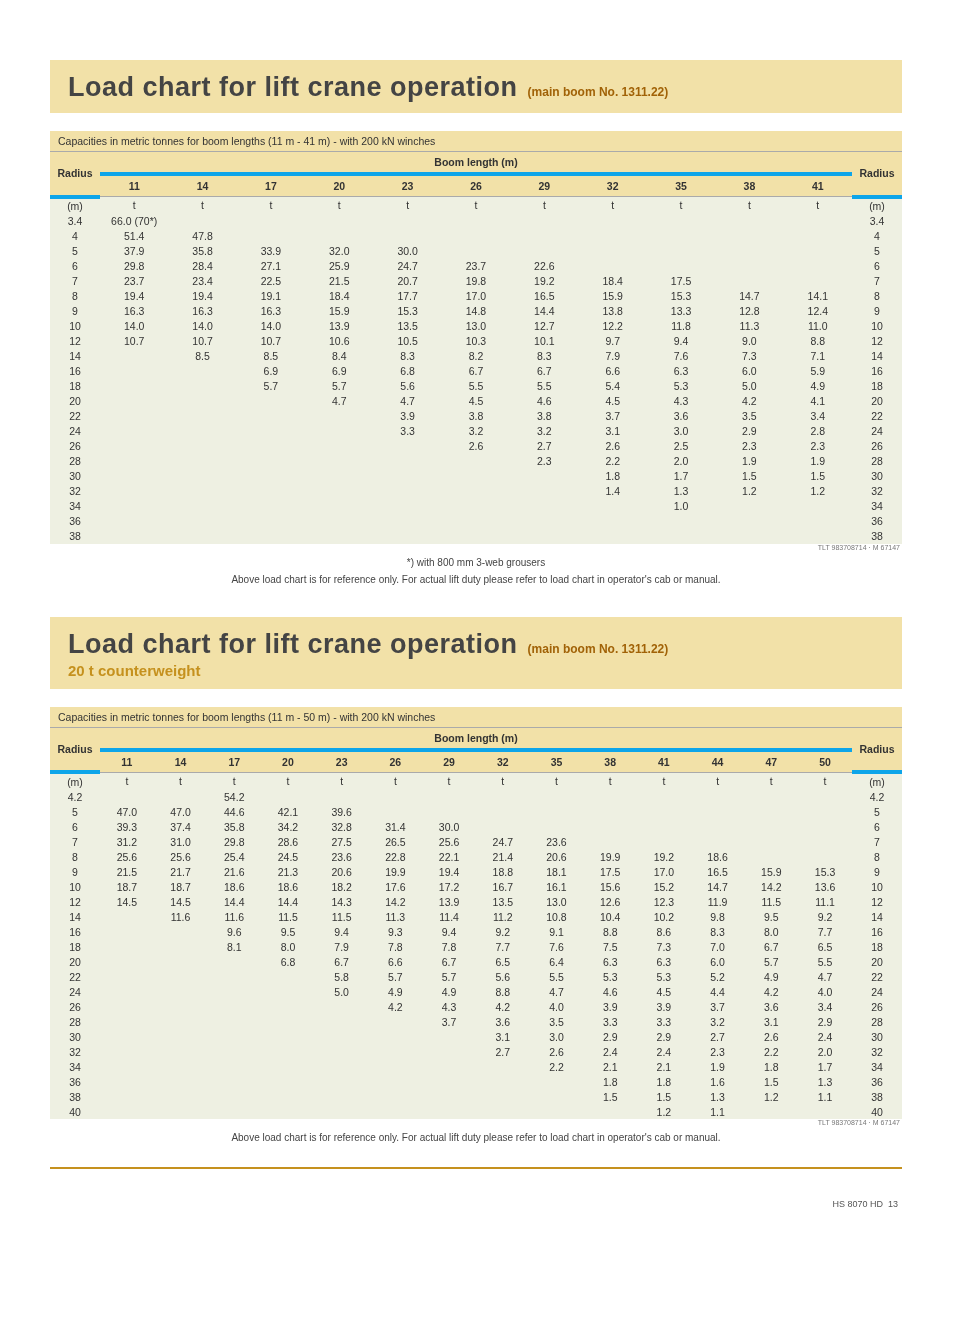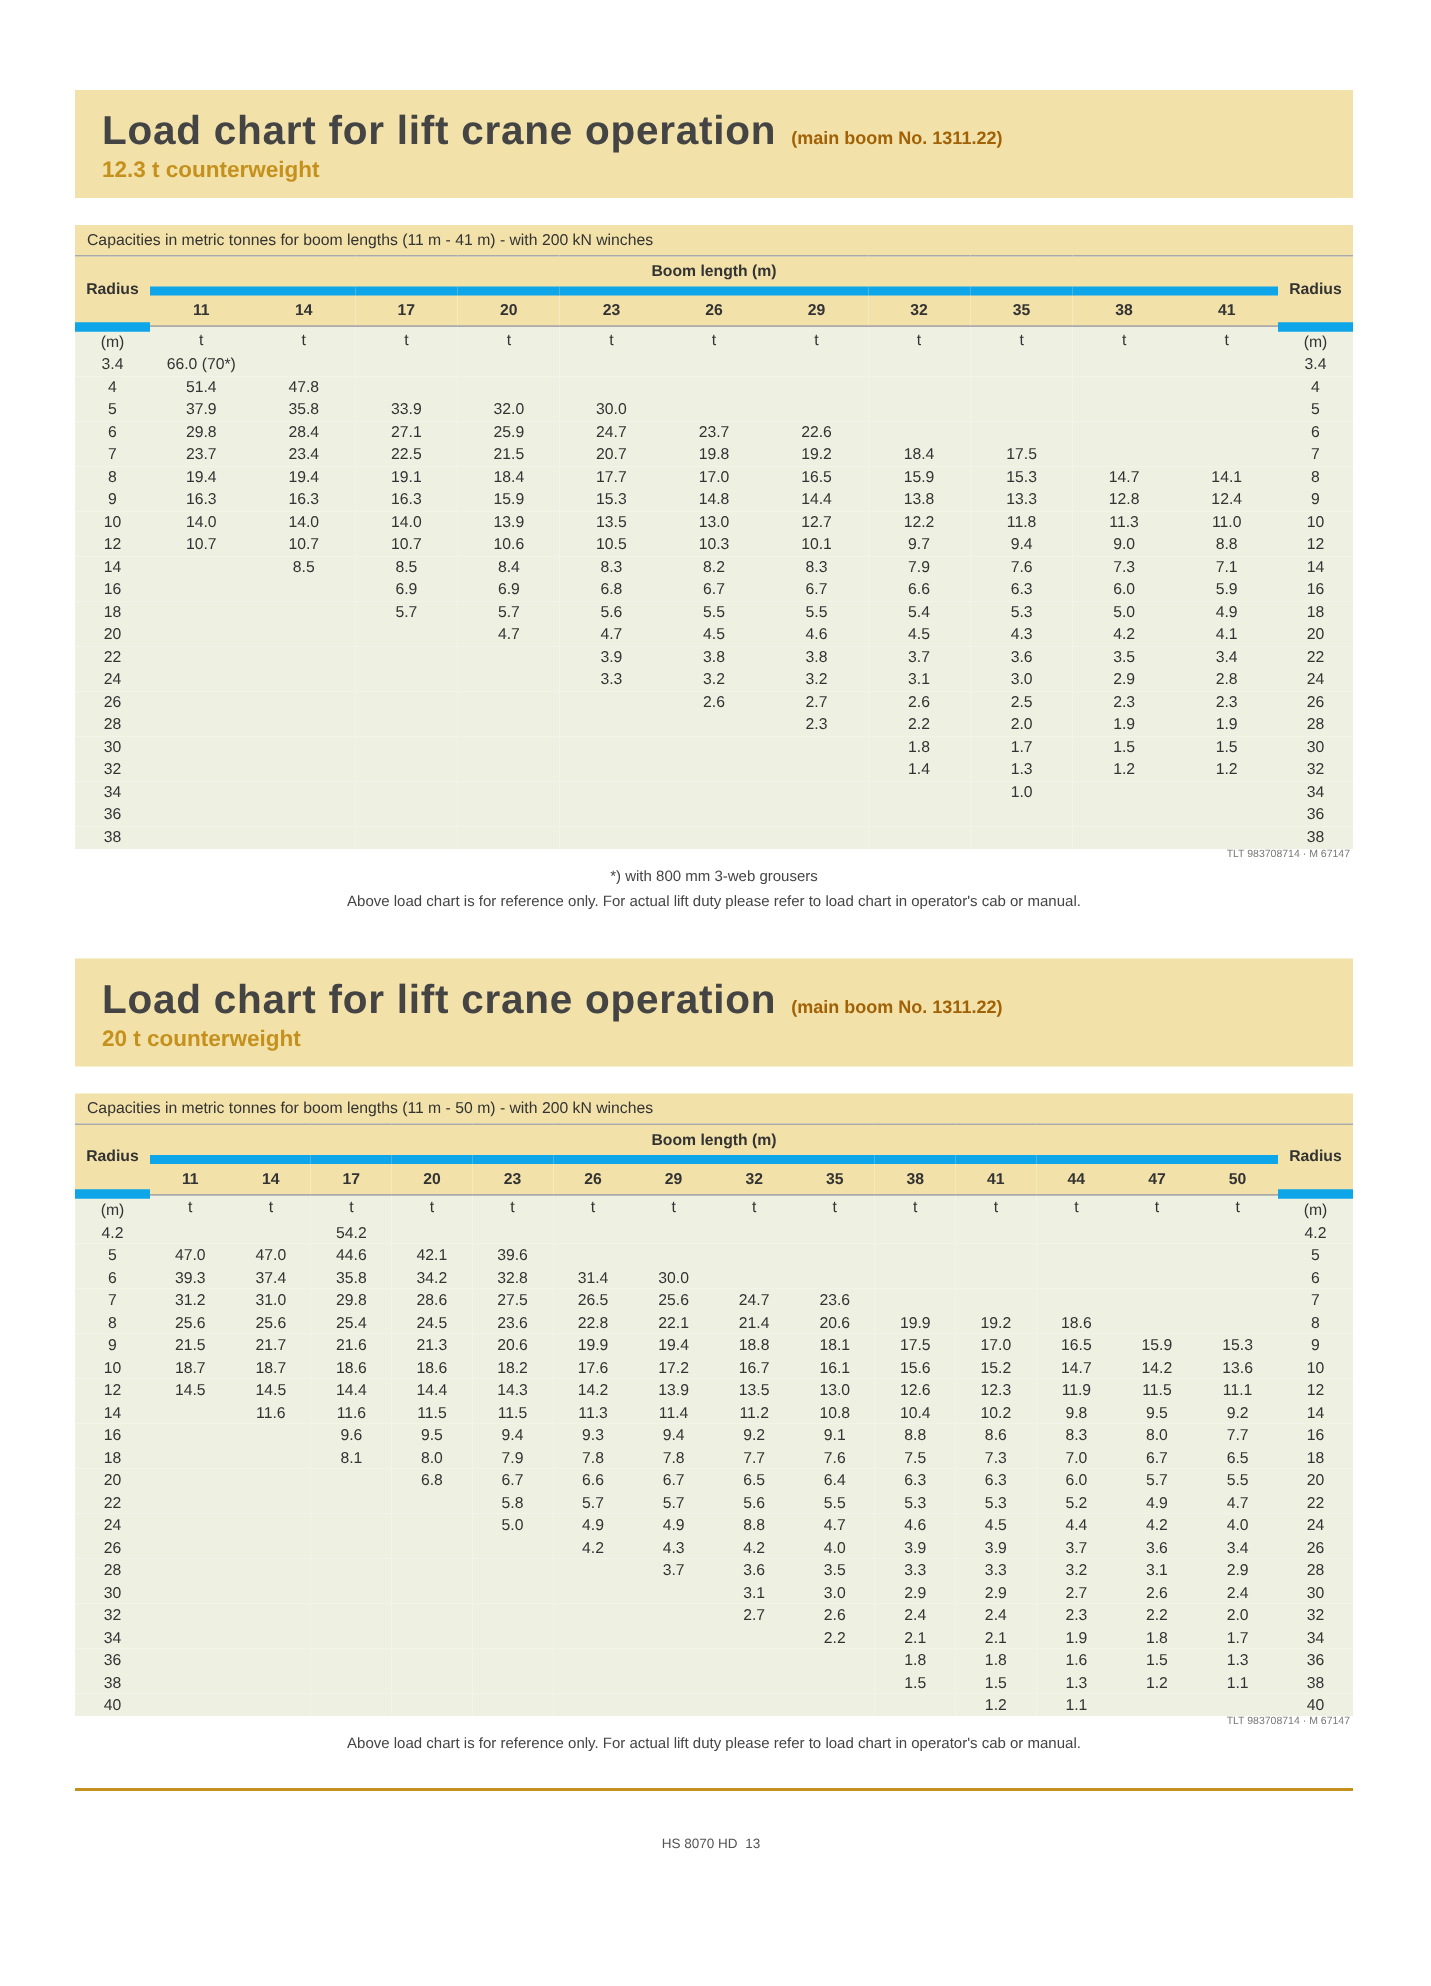--- a/index.html
+++ b/index.html
@@ -66,21 +66,21 @@
     background: #eef0e2;
   }
   table.load thead th {
     background: #f2e1a8;
     font-weight: bold;
     font-size: 10.5px;
     padding: 4px 2px;
   }
   table.load thead tr.span-row th {
     border-top: 1px solid #aaa;
-    border-bottom: 6px solid #0ea5e9;
+    border-bottom: 4px solid #0ea5e9;
   }
   table.load thead tr.col-header th {
     border-bottom: 1px solid #aaa;
   }
   .radius-col {
     width: 50px;
   }
   .unit-row td {
     color: #555;
     padding-bottom: 3px;
@@ -98,36 +98,35 @@
     text-align: center;
   }
   .bottom-rule {
     border-top: 2px solid #c5911e;
     margin-top: 24px;
     margin-bottom: 30px;
   }
   .page-footer {
     font-size: 9px;
     color: #555;
-    text-align: center;
+    text-align: right;
     padding-right: 4px;
   }
   .page-footer .pno { font-weight: normal; }
 </style>
 </head>
 <body>
 
 <div class="page">
 
   <div class="header-block">
     <div class="title-line">
       <span class="title-main">Load chart for lift crane operation</span>
       <span class="title-sub">(main boom No. 1311.22)</span>
     </div>
-    <div class="counterweight">12.3 t counterweight</div>
   </div>
 
   <div class="caption-row">Capacities in metric tonnes for boom lengths (11 m - 41 m) - with 200 kN winches</div>
   <table class="load">
     <thead>
       <tr class="span-row">
         <th class="radius-col" rowspan="2">Radius</th>
         <th colspan="11">Boom length (m)</th>
         <th class="radius-col" rowspan="2">Radius</th>
       </tr>

